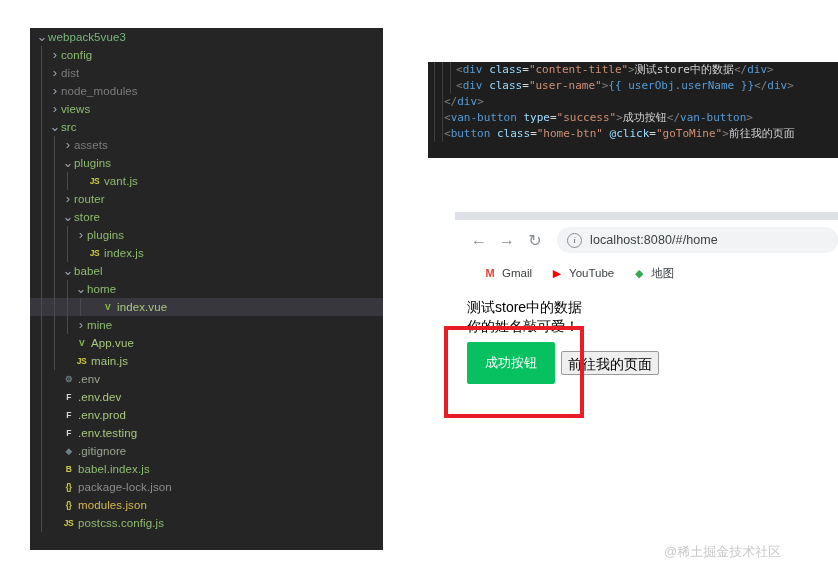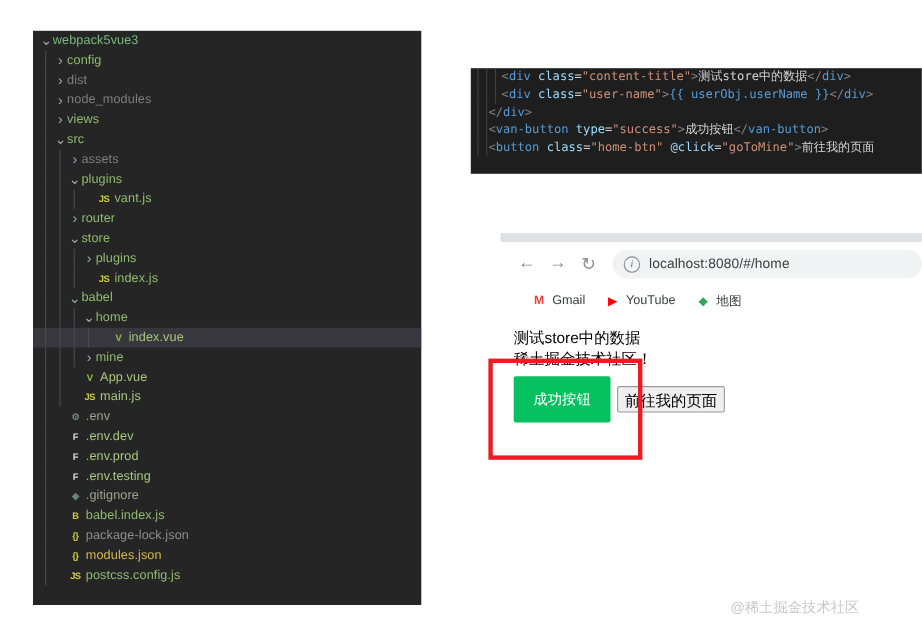--- a/index.html
+++ b/index.html
@@ -474,21 +474,21 @@
         <span>YouTube</span>
       </div>
       <div class="bm">
         <span class="bmi" style="color: rgb(52, 168, 83);">◆</span>
         <span>地图</span>
       </div>
     </div>
 
   <div id="viewport">
     <div class="pgline">测试store中的数据</div>
-    <div class="pgline">稀土掘金技术社区！</div>
+    <div class="pgline">你的姓名敲可爱！</div>
     <div id="btnrow">
       <button id="vanbtn">成功按钮</button>
       <button id="homebtn">前往我的页面</button>
     </div>
   </div>
 </div>
 
 <div id="redbox" style="border-color: rgb(236, 28, 36);"></div>
 
 <div id="watermark">@稀土掘金技术社区</div>

